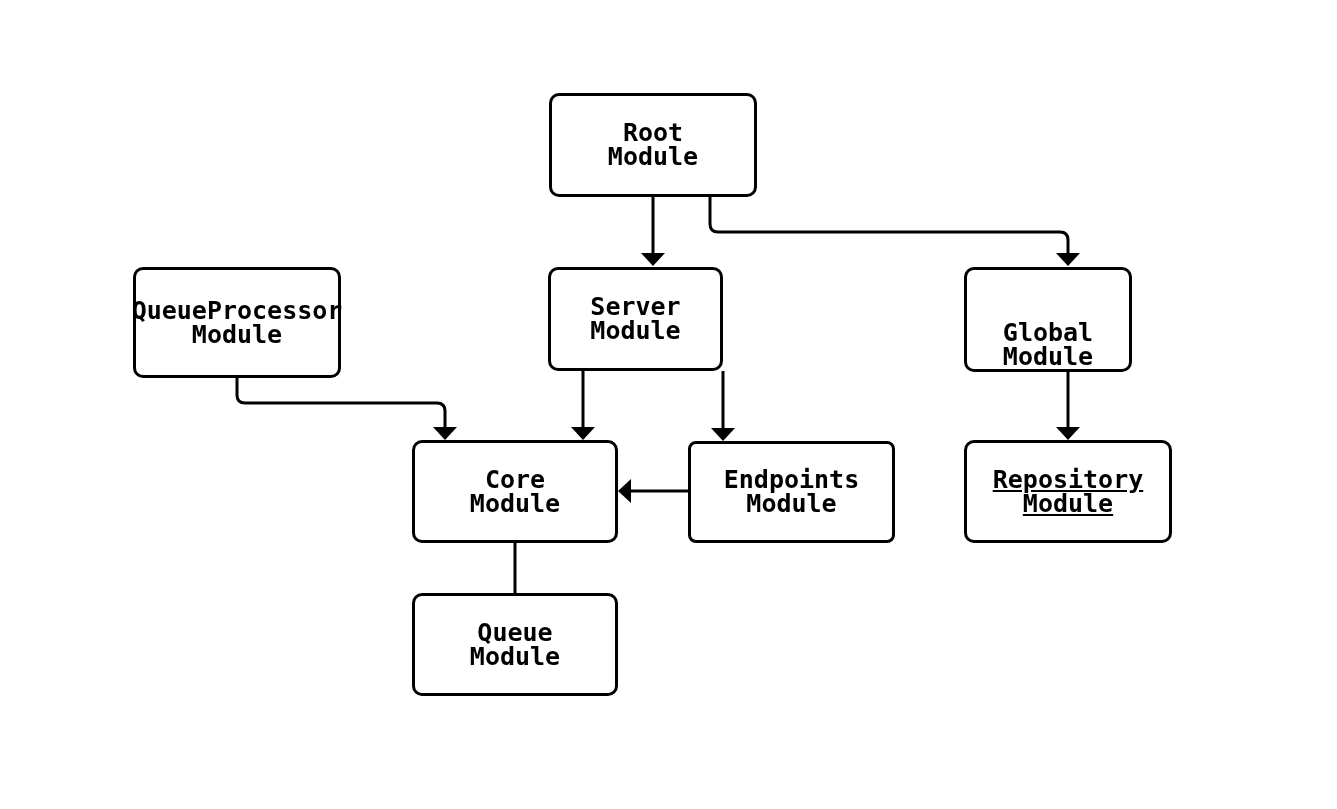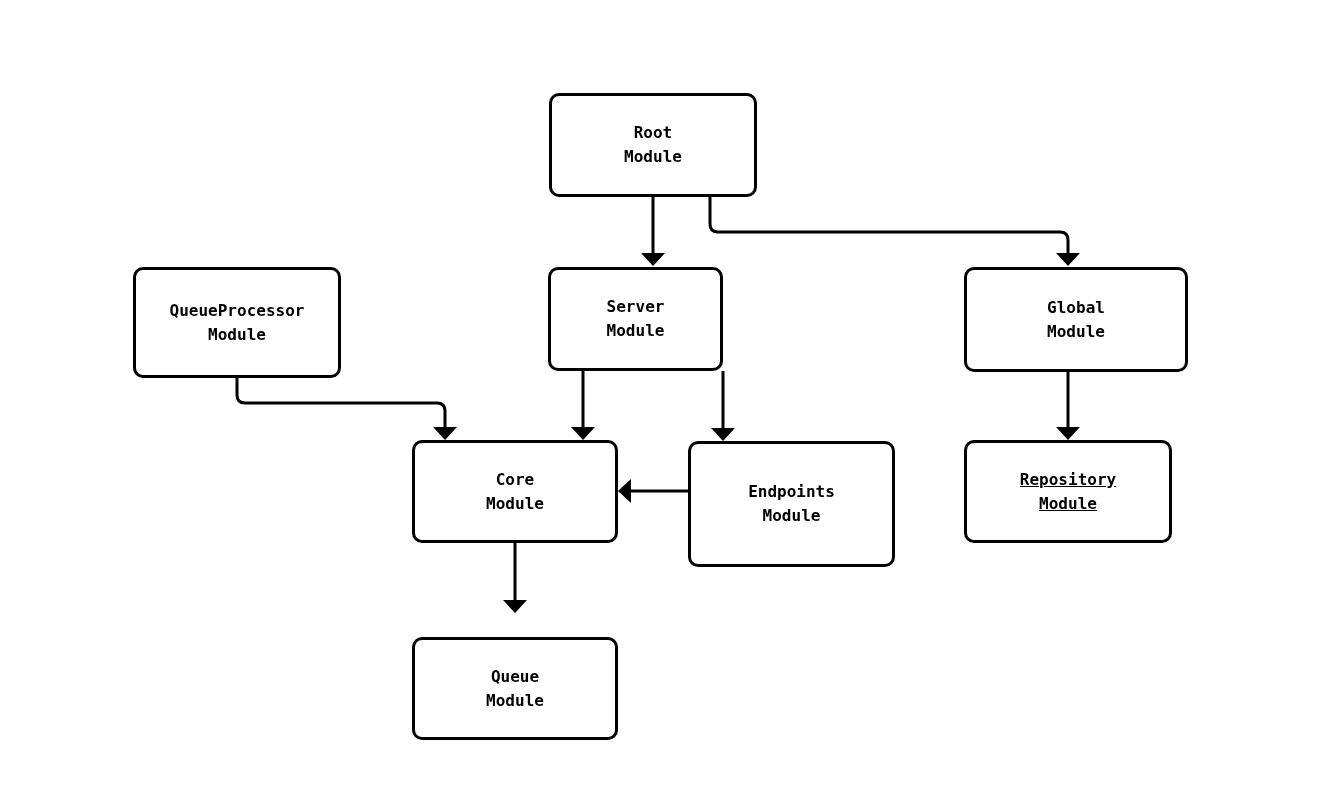--- a/index.html
+++ b/index.html
@@ -35,36 +35,36 @@
     position: absolute;
     box-sizing: border-box;
     background: #ffffff;
     border: 3px solid #000000;
     border-radius: 10px;
     display: flex;
     align-items: center;
     justify-content: center;
   }
   .node-label {
-    font-size: 16px;
+    font-size: 25px;
     line-height: 24px;
     font-weight: bold;
     color: #000000;
     text-align: center;
     white-space: pre-line;
   }
   
   #node-root         { left: 549px;  top: 93px;  width: 208px; height: 104px; }
   #node-queueproc    { left: 133px;  top: 267px; width: 208px; height: 111px; }
   #node-server       { left: 548px;  top: 267px; width: 175px; height: 104px; }
-  #node-global       { left: 964px;  top: 267px; width: 224px; height: 105px; }
+  #node-global       { left: 964px;  top: 267px; width: 168px; height: 105px; align-items: flex-end; }
   #node-core         { left: 412px;  top: 440px; width: 206px; height: 103px; align-items: center; }
-  #node-endpoints    { left: 688px;  top: 441px; width: 207px; height: 126px; }
+  #node-endpoints    { left: 688px;  top: 441px; width: 207px; height: 102px; border-radius: 8px; }
   #node-repository   { left: 964px;  top: 440px; width: 208px; height: 103px; text-decoration: underline; }
-  #node-queue        { left: 412px;  top: 637px; width: 206px; height: 103px; }
+  #node-queue        { left: 412px;  top: 593px; width: 206px; height: 103px; }
 </style>
 </head>
 <body>
 
 <div id="canvas">
 
   <svg id="edges" viewBox="0 0 1337 809" xmlns="http://www.w3.org/2000/svg">
 
     <g>
       <path class="edge-line" d="M653,197 L653,253"></path>

